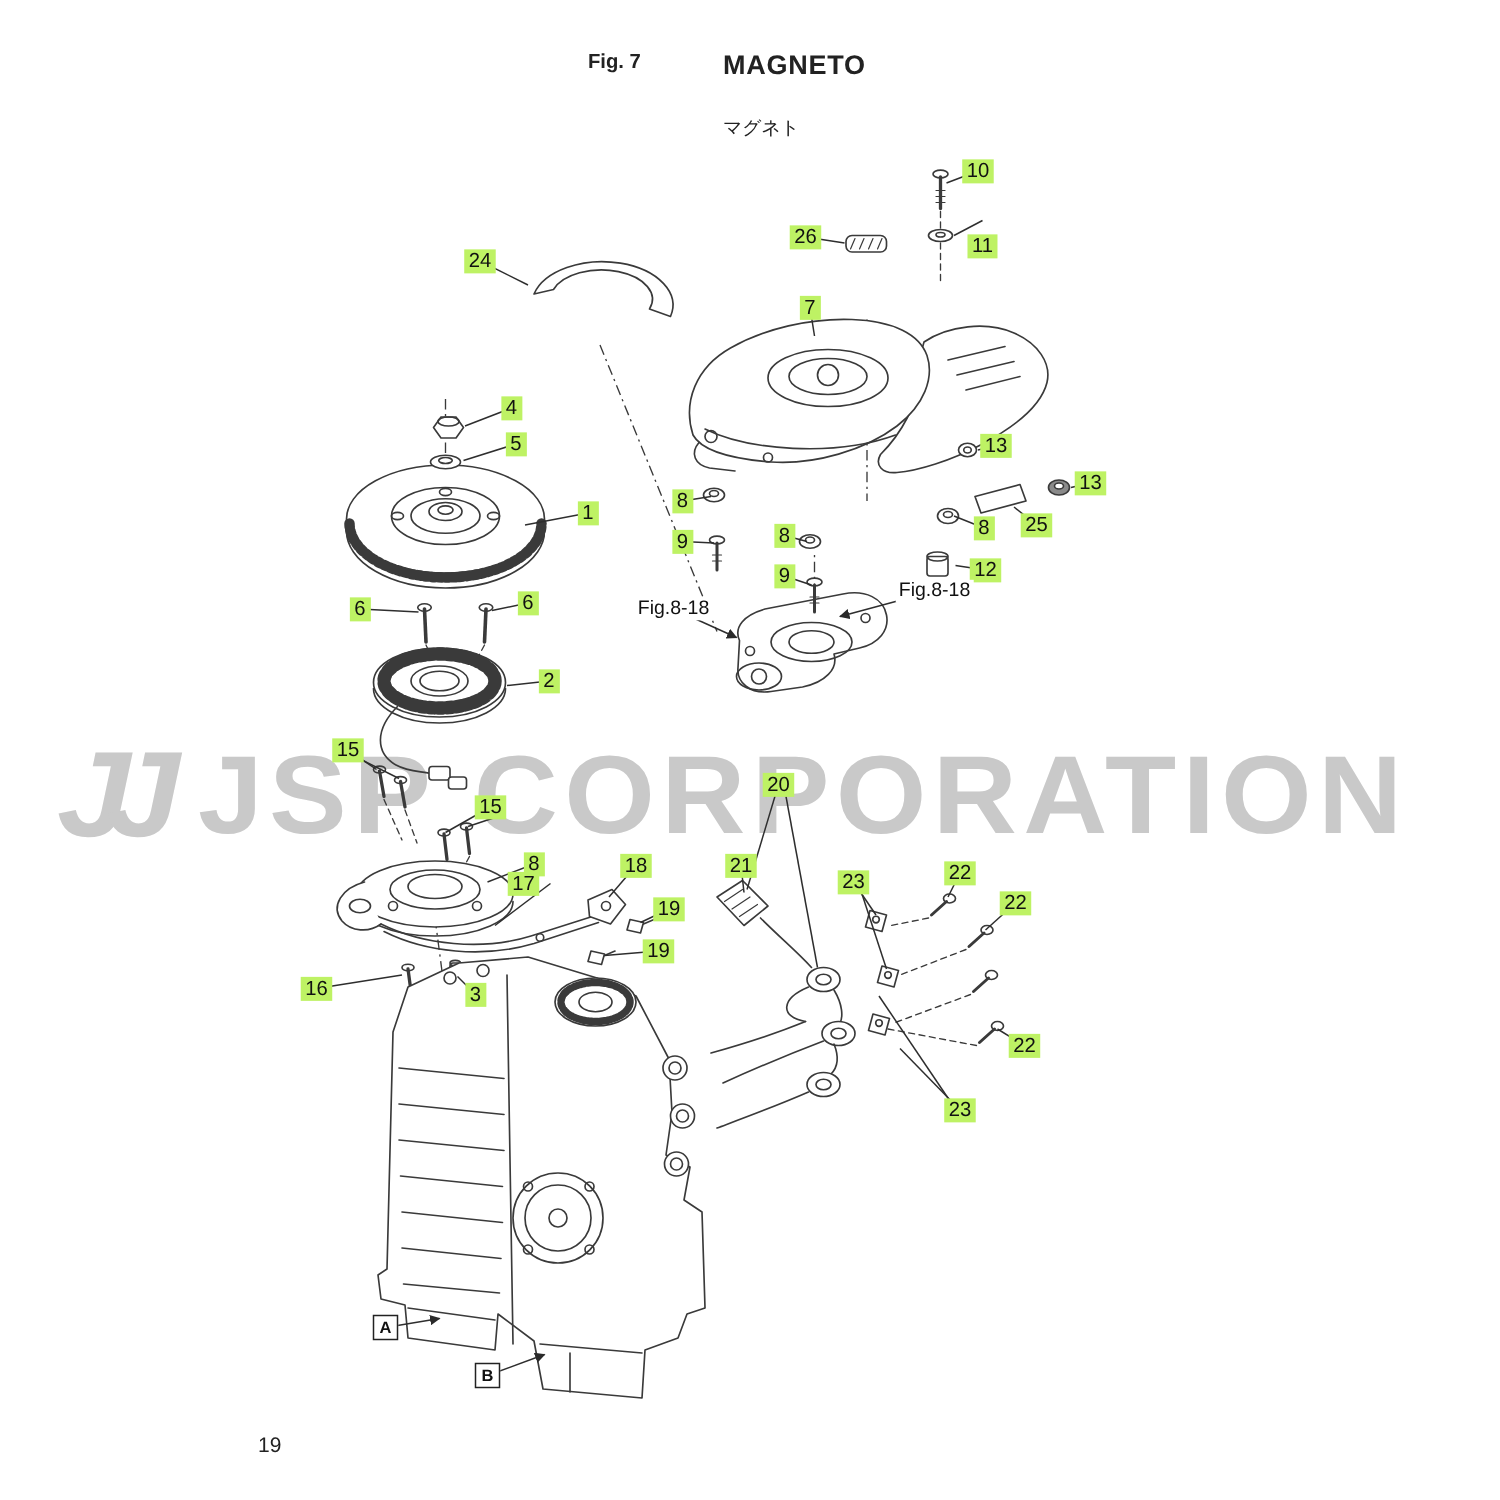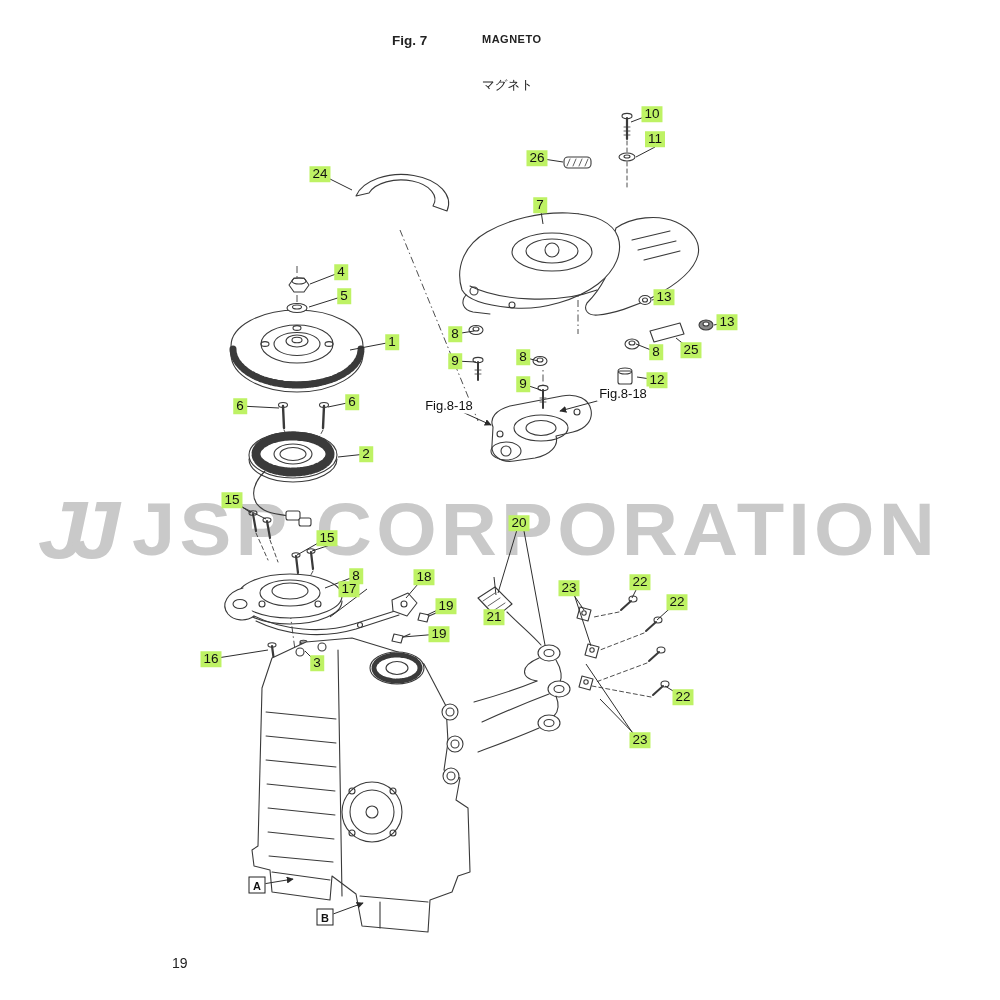--- a/index.html
+++ b/index.html
@@ -2,21 +2,21 @@
 <html><head>
 <meta charset="utf-8">
 <title>Fig. 7 MAGNETO</title>
 <style>
   * { margin:0; padding:0; box-sizing:border-box; }
   html,body { width:1000px; height:1000px; background:#fff;
     font-family:"Liberation Sans","DejaVu Sans",sans-serif; }
   .canvas { position:absolute; top:0; left:0; width:1000px; height:996px; background:#fff; overflow:hidden; }
 
   .hdr-fig   { position:absolute; top:33px; left:392px; font-size:13.5px; font-weight:700; color:#222; }
-  .hdr-title { position:absolute; top:33px; left:482px; font-size:11px; font-weight:700; color:#222; letter-spacing:.5px; }
+  .hdr-title { position:absolute; top:33px; left:482px; font-size:18px; font-weight:700; color:#222; letter-spacing:.5px; }
   .hdr-jp    { position:absolute; top:49px; left:482px; font-size:12.5px; color:#222;margin-top:28px; }
 
   .watermark { position:absolute; top:486px; left:38px; width:935px; display:flex; align-items:center;
     white-space:nowrap; color:#c9c9c9; pointer-events:none; }
   .wm-logo { font-size:88px; font-weight:900; font-style:italic; letter-spacing:-16px;
     margin-right:28px; transform:scaleY(.92); line-height:1; }
   .wm-text { font-size:74px; font-weight:900; letter-spacing:4px; line-height:1;
     transform:scaleX(1.05); transform-origin:left center; }
 
   svg#art { position:absolute; top:0; left:0; }
@@ -309,21 +309,21 @@
         <line x1="640" y1="740" x2="600" y2="699" class="leader"></line>
         <line x1="449" y1="406" x2="491" y2="425" class="leader" marker-end="url(#arrowhead)"></line>
         <line x1="623" y1="394" x2="560" y2="411" class="leader" marker-end="url(#arrowhead)"></line>
         <line x1="257" y1="885" x2="293" y2="879" class="leader" marker-end="url(#arrowhead)"></line>
         <line x1="325" y1="917" x2="363" y2="903" class="leader" marker-end="url(#arrowhead)"></line>
       </g>
   </svg>
 
   <div id="labels">
       <div class="callout" style="left: 652px; top: 114px;">10</div>
-      <div class="callout" style="left: 655px; top: 139px; text-align: right;">11</div>
+      <div class="callout" style="left: 655px; top: 164px; text-align: right;">11</div>
       <div class="callout" style="left: 537px; top: 158px;">26</div>
       <div class="callout" style="left: 320px; top: 174px;">24</div>
       <div class="callout" style="left: 540px; top: 205px;">7</div>
       <div class="callout" style="left: 341px; top: 272px;">4</div>
       <div class="callout" style="left: 344px; top: 296px;">5</div>
       <div class="callout" style="left: 392px; top: 342px;">1</div>
       <div class="callout" style="left: 664px; top: 297px;">13</div>
       <div class="callout" style="left: 727px; top: 322px;">13</div>
       <div class="callout" style="left: 691px; top: 350px;">25</div>
       <div class="callout" style="left: 455px; top: 334px;">8</div>
@@ -334,21 +334,21 @@
       <div class="callout" style="left: 657px; top: 380px;">12</div>
       <div class="callout" style="left: 240px; top: 406px;">6</div>
       <div class="callout" style="left: 352px; top: 402px;">6</div>
       <div class="callout" style="left: 366px; top: 454px;">2</div>
       <div class="callout" style="left: 232px; top: 500px;">15</div>
       <div class="callout" style="left: 327px; top: 538px;">15</div>
       <div class="callout" style="left: 519px; top: 523px;">20</div>
       <div class="callout" style="left: 356px; top: 576px;">8</div>
       <div class="callout" style="left: 349px; top: 589px;">17</div>
       <div class="callout" style="left: 424px; top: 577px;">18</div>
-      <div class="callout" style="left: 494px; top: 577px; margin-top: 40px;">21</div>
+      <div class="callout" style="left: 494px; top: 577px;">21</div>
       <div class="callout" style="left: 569px; top: 588px;">23</div>
       <div class="callout" style="left: 640px; top: 582px;">22</div>
       <div class="callout" style="left: 677px; top: 602px;">22</div>
       <div class="callout" style="left: 446px; top: 606px;">19</div>
       <div class="callout" style="left: 439px; top: 634px;">19</div>
       <div class="callout" style="left: 211px; top: 659px;">16</div>
       <div class="callout" style="left: 317px; top: 663px;">3</div>
       <div class="callout" style="left: 683px; top: 697px;">22</div>
       <div class="callout" style="left: 640px; top: 740px;">23</div>
       <div class="figref" style="left: 449px; top: 406px;">Fig.8-18</div>

